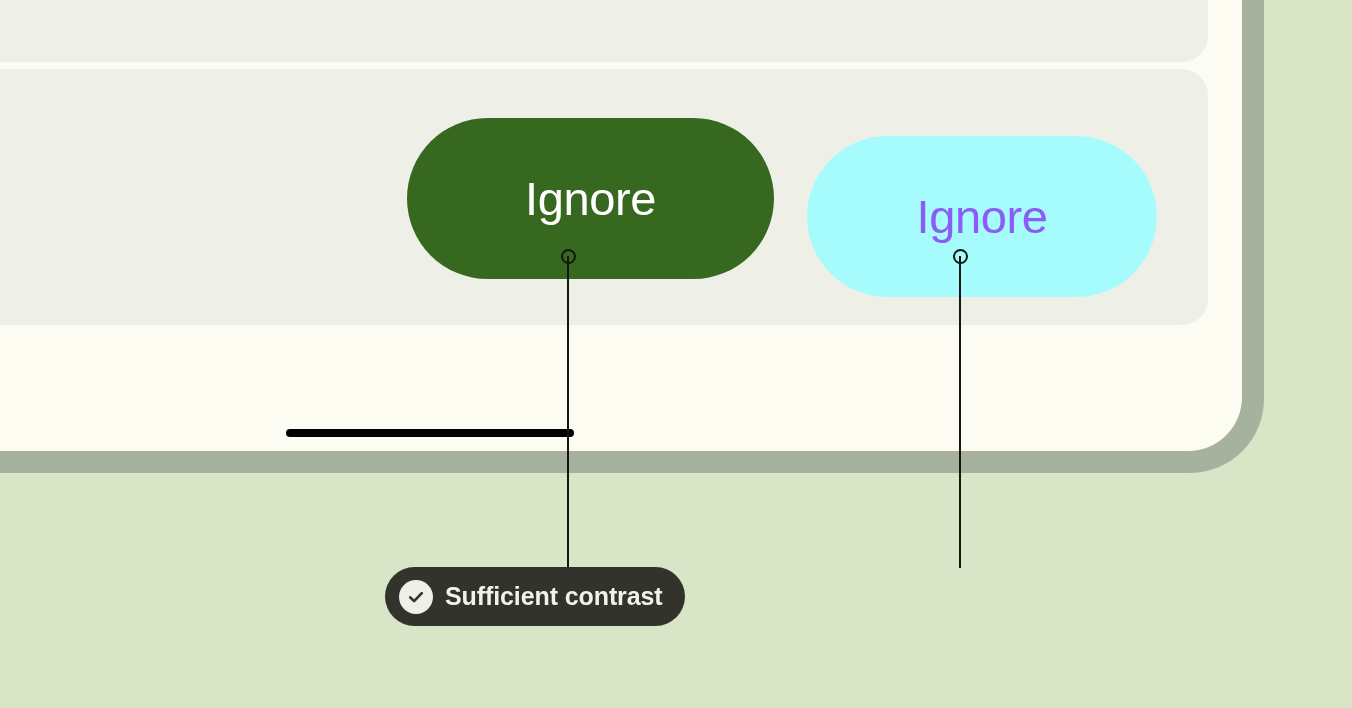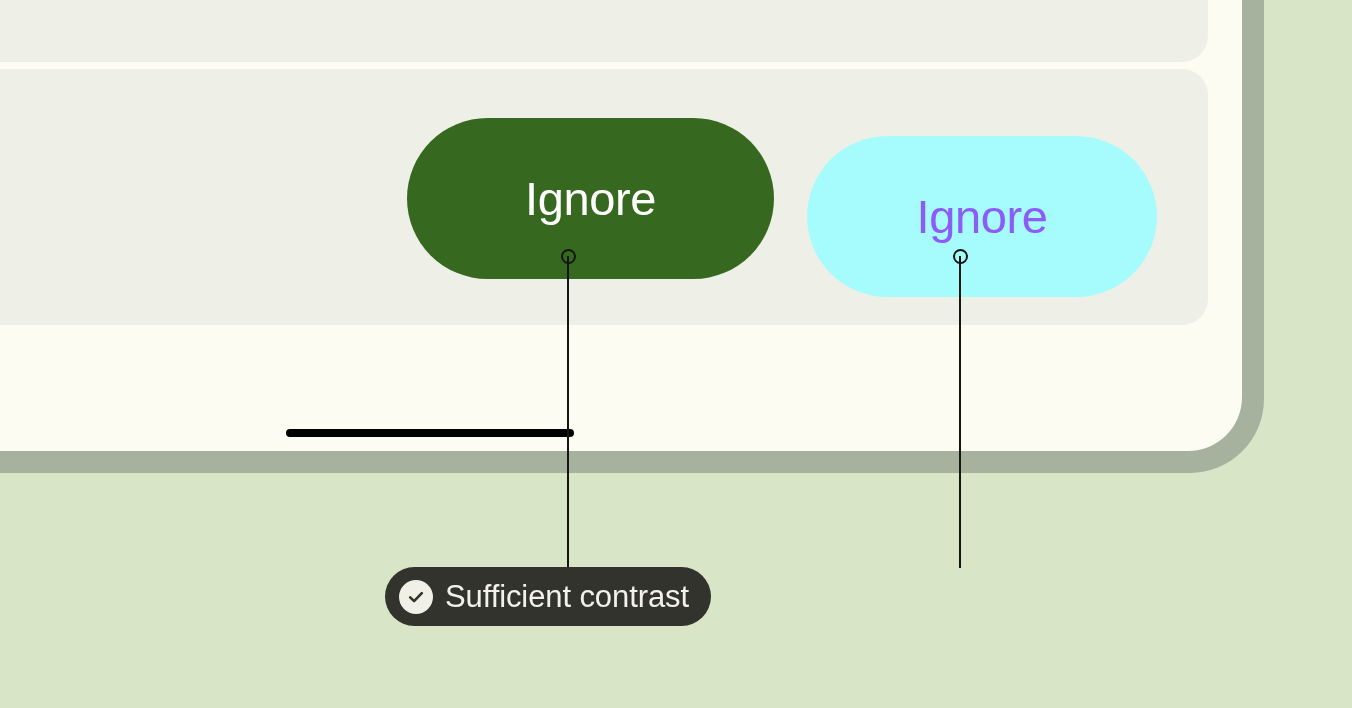--- a/index.html
+++ b/index.html
@@ -150,22 +150,22 @@
     height: 34px;
     border-radius: 50%;
     background: #f0f0e6;
     display: flex;
     align-items: center;
     justify-content: center;
     flex: 0 0 auto;
   }
 
   .callout-label {
-    font-size: 31px;
-    font-weight: 400;
+    font-size: 25px;
+    font-weight: 700;
     color: #f2f2ea;
     letter-spacing: -0.1px;
     white-space: nowrap;
     line-height: 1;
     text-align: center;
   }
 
   #pill-sufficient { left: 385px; top: 567px; }
   #pill-poor       { left: 813px; top: 567px; }
 

